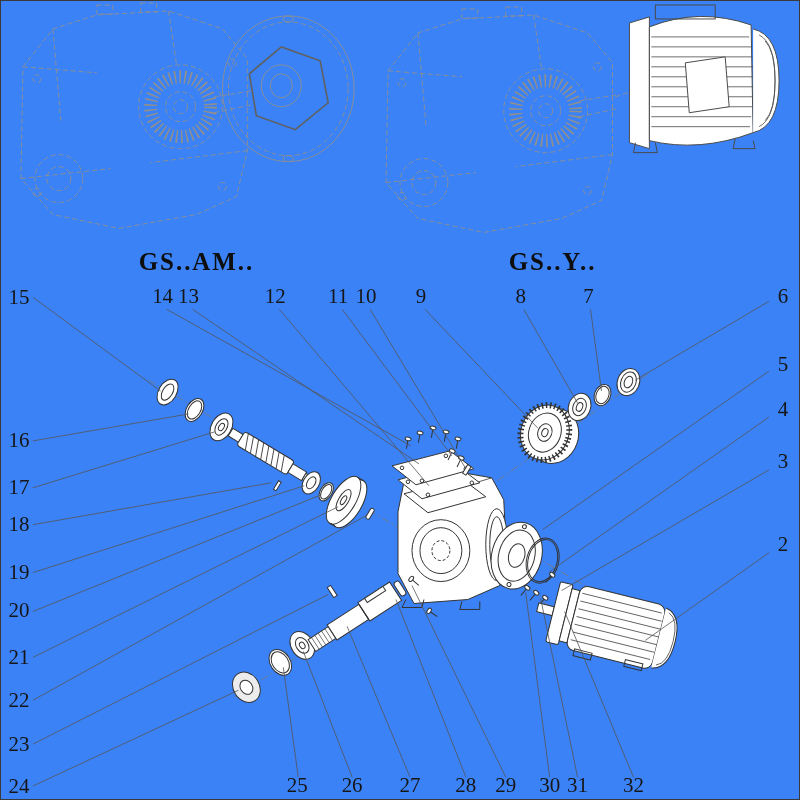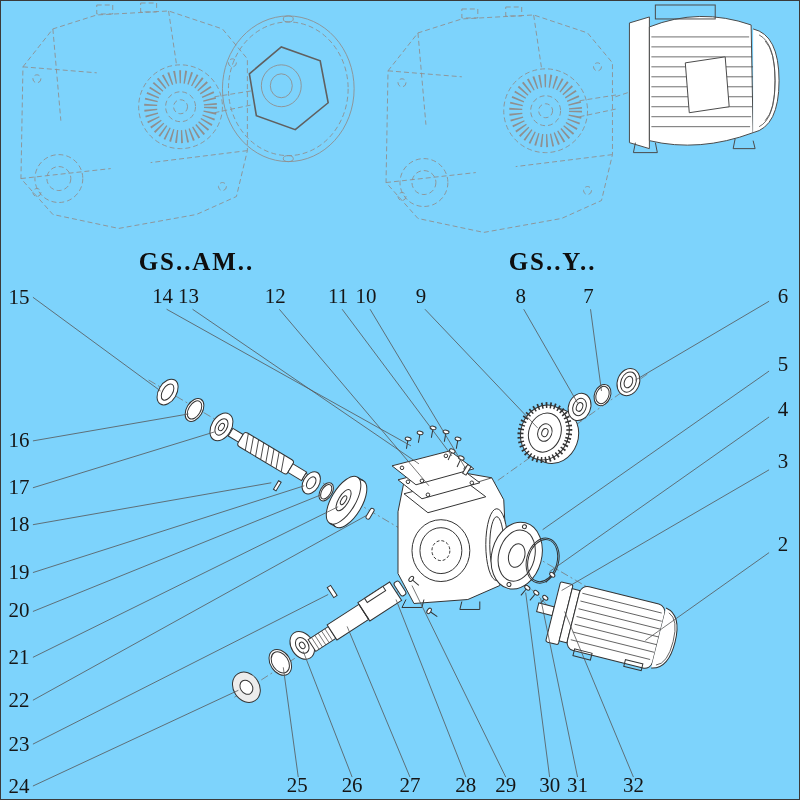--- a/index.html
+++ b/index.html
@@ -1,18 +1,18 @@
 <!DOCTYPE html>
 <html><head>
 <meta charset="utf-8">
 <style>
   html,body{margin:0;padding:0;background:#fff;}
   .page{
     width:800px;height:800px;box-sizing:border-box;
-    border:1px solid #3a3a3a;background:#7dd3fc;position:relative;
+    border:1px solid #3a3a3a;background:#3b82f6;position:relative;
     font-family:"Liberation Serif",serif;overflow:hidden;
   }
   svg{display:block;width:798px;height:798px;}
   .ghost{stroke:#8f8f8f;fill:none;stroke-width:0.9;}
   .dash{stroke-dasharray:5 3;}
   .part{stroke:#333;stroke-width:1;}
   .axis{stroke:#777;stroke-width:0.8;fill:none;stroke-dasharray:8 3 2 3;}
   .leader{stroke:#555;stroke-width:0.8;}
   .callout{font-family:"Liberation Serif",serif;font-size:21px;fill:#161616;text-anchor:middle;}
   .model-label{font-family:"Liberation Serif",serif;font-size:25px;font-weight:bold;

